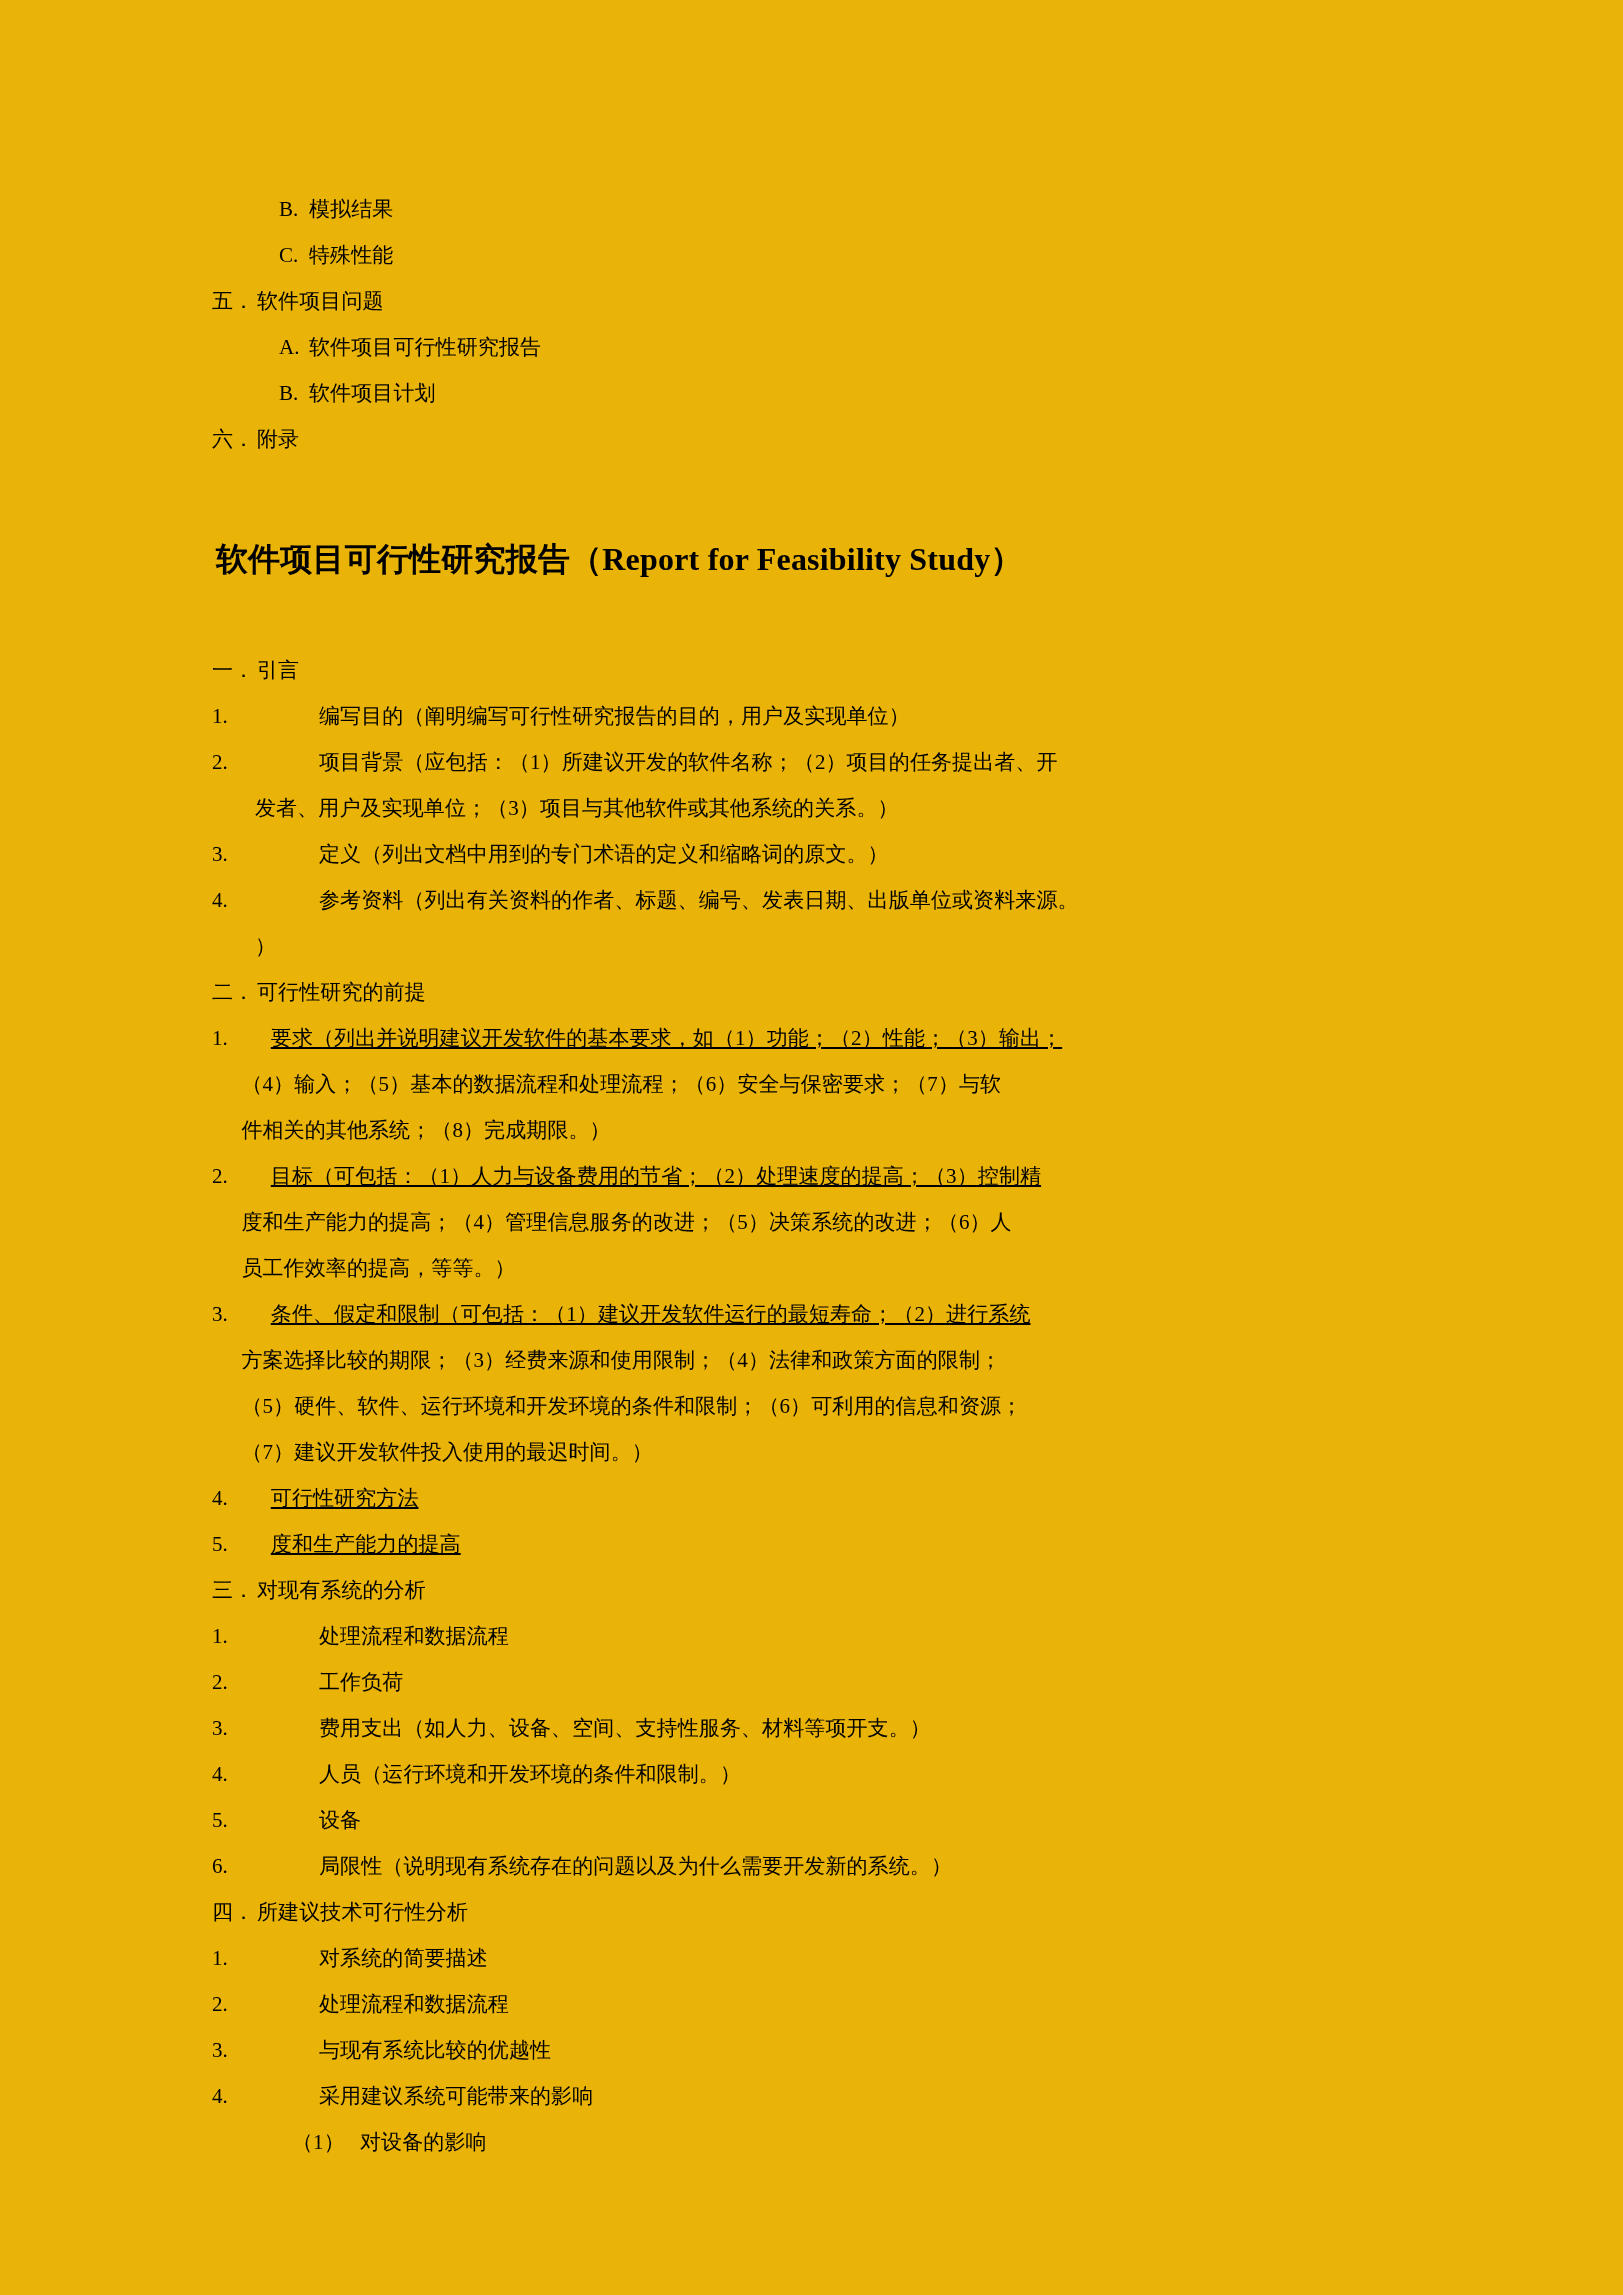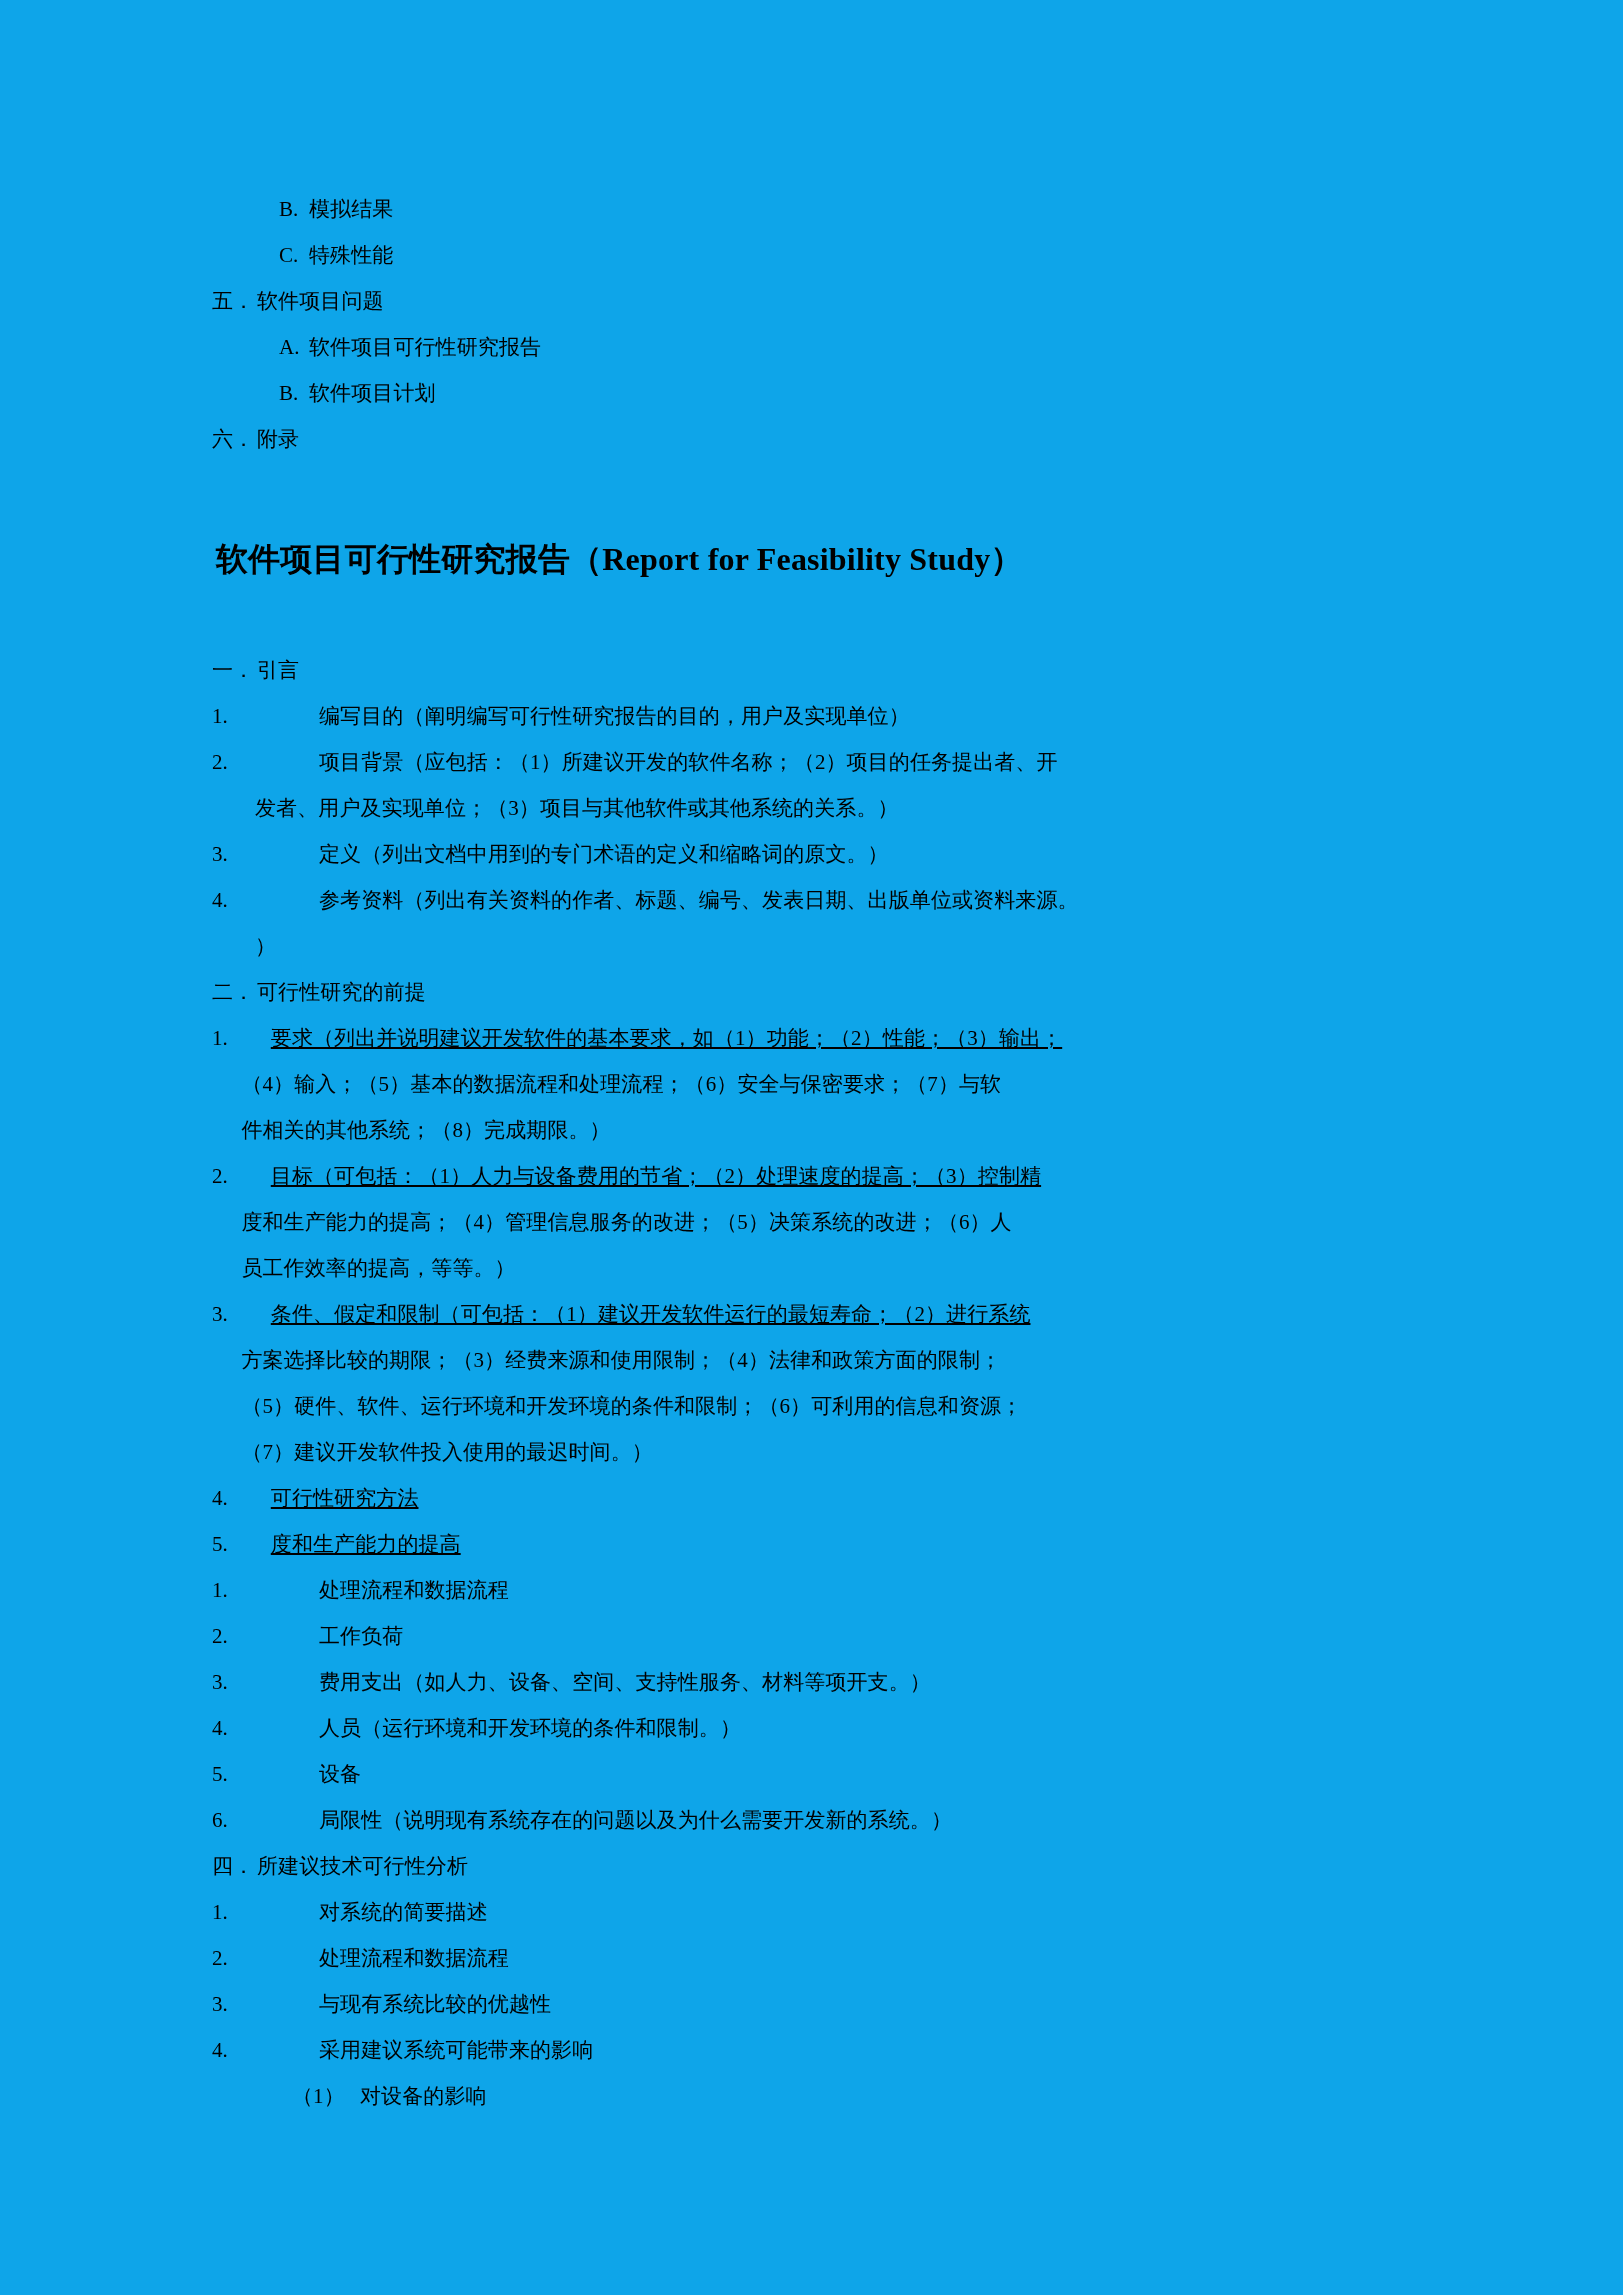--- a/index.html
+++ b/index.html
@@ -8,21 +8,21 @@
     background: #ffffff;
   }
   body {
     font-family: "Liberation Serif", "DejaVu Serif", serif;
     color: #000000;
   }
   .page {
     position: relative;
     width: 1623px;
     height: 2295px;
-    background: #0ea5e9;
+    background: #eab308;
     box-sizing: border-box;
     padding: 4px;
     overflow: hidden;
   }
   .content {
     position: absolute;
     left: 212px;
     top: 186px;
     width: 1217px;
   }
@@ -194,20 +194,23 @@
       <div class="line lv-num-tight">
         <span class="num">4.</span><span>可行性研究方法</span>
       </div>
 
       <div class="line lv-num-tight">
         <span class="num">5.</span><span>度和生产能力的提高</span>
       </div>
     </div>
 
     <div>
+      <div class="line lv-cn">
+        <span class="num">三．</span><span>对现有系统的分析</span>
+      </div>
 
       <div class="line lv-num-wide">
         <span class="num">1.</span><span>处理流程和数据流程</span>
       </div>
       <div class="line lv-num-wide">
         <span class="num">2.</span><span>工作负荷</span>
       </div>
       <div class="line lv-num-wide">
         <span class="num">3.</span><span>费用支出（如人力、设备、空间、支持性服务、材料等项开支。）</span>
       </div>

